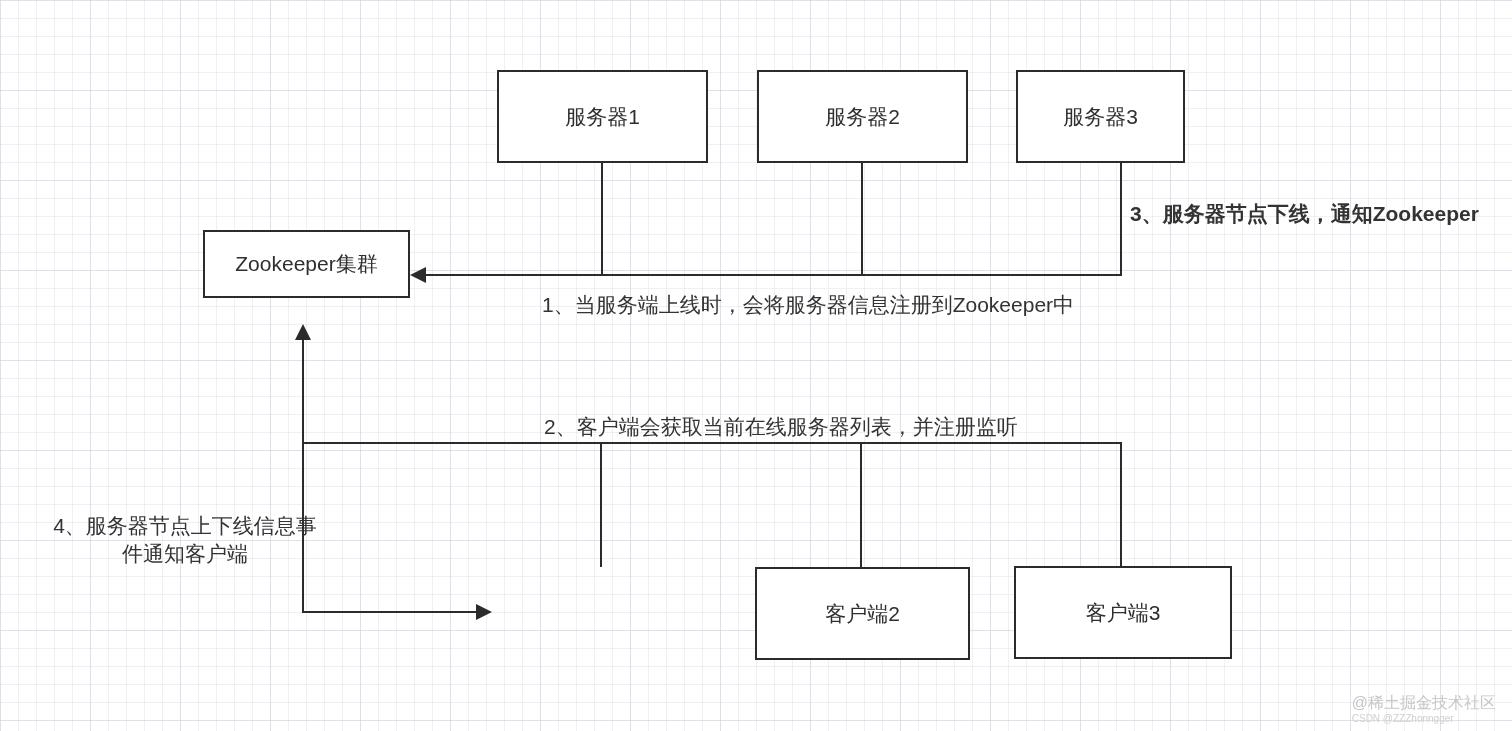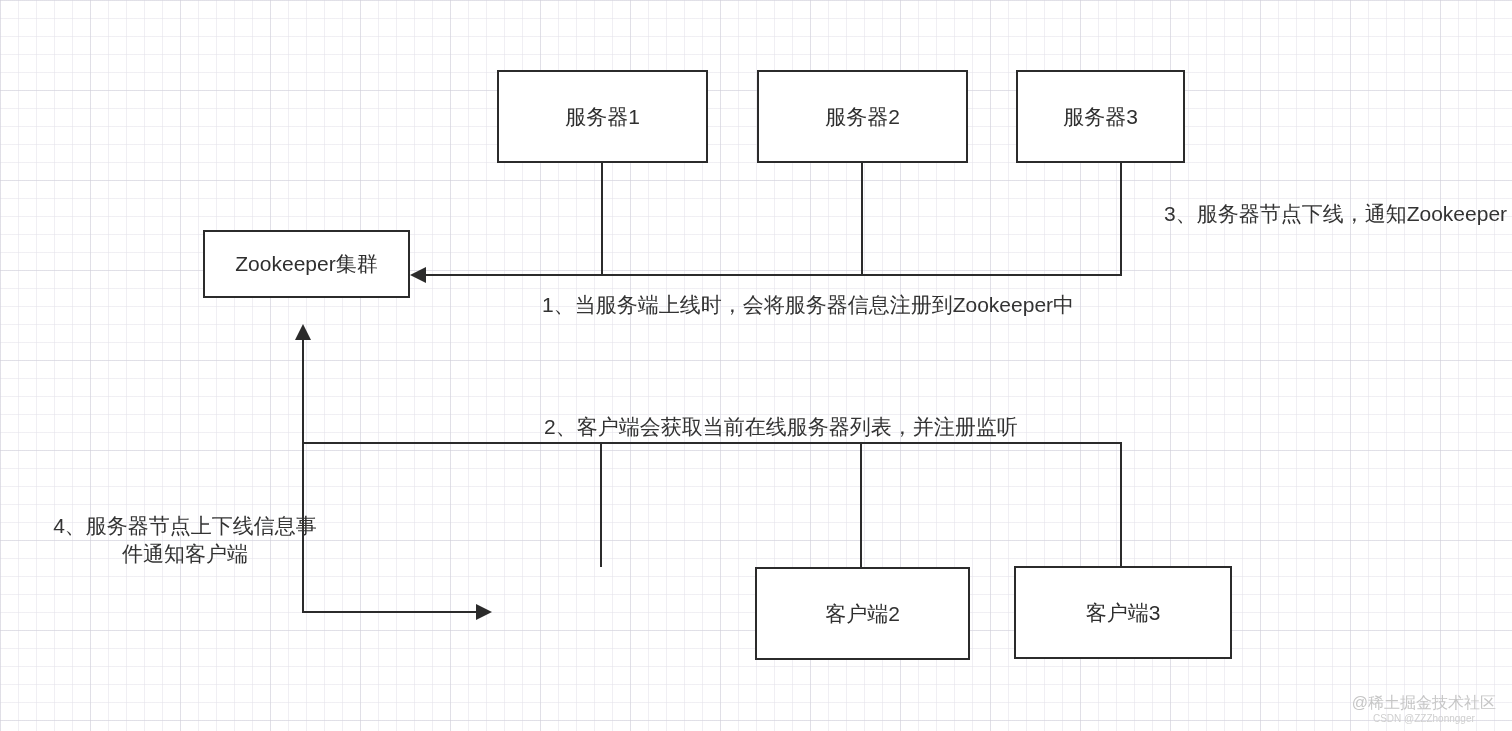--- a/index.html
+++ b/index.html
@@ -43,21 +43,21 @@
     font-size: 21px;
     color: #333333;
     white-space: pre-line;
     line-height: 28px;
   }
   #annotation-step4 { width: 330px; text-align: center; margin-left: 20px; }
   #watermark {
     position: absolute;
     right: 16px;
     bottom: 6px;
-    text-align: center;
+    text-align: left;
     line-height: 1.25;
   }
   #watermark .wm-line1 { font-size: 16px; color: #c6c6c6; }
   #watermark .wm-line2 { font-size: 10px; color: #cfcfcf; }
 
   
   #node-server-1   { left: 497px;  top: 70px;  width: 211px; height: 93px; }
   #node-server-2   { left: 757px;  top: 70px;  width: 211px; height: 93px; }
   #node-server-3   { left: 1016px; top: 70px;  width: 169px; height: 93px; }
   #node-zookeeper  { left: 203px;  top: 230px; width: 207px; height: 68px; }
@@ -76,21 +76,21 @@
   #edge-mid-horizontal { left: 302px; top: 442px; width: 820px; }
   #edge-client1-up { left: 600px;  top: 443px; height: 124px; }
   #edge-client2-up { left: 860px;  top: 443px; height: 124px; }
   #edge-client3-up { left: 1120px; top: 443px; height: 123px; }
   #edge-bottom-horizontal { left: 302px; top: 611px; width: 174px; }
   #arrow-into-client1-left { left: 476px; top: 604px; }
 
   
   #annotation-step1 { left: 542px;  top: 291px; }
   #annotation-step2 { left: 544px;  top: 413px; }
-  #annotation-step3 { left: 1164px; top: 200px; }
+  #annotation-step3 { left: 1130px; top: 200px; font-weight: bold; }
   #annotation-step4 { left: 0px;    top: 512px; }
 </style>
 </head>
 <body>
 
 <div id="canvas">
 
   <div class="node" id="node-server-1">
     <span>服务器1</span>
   </div>

